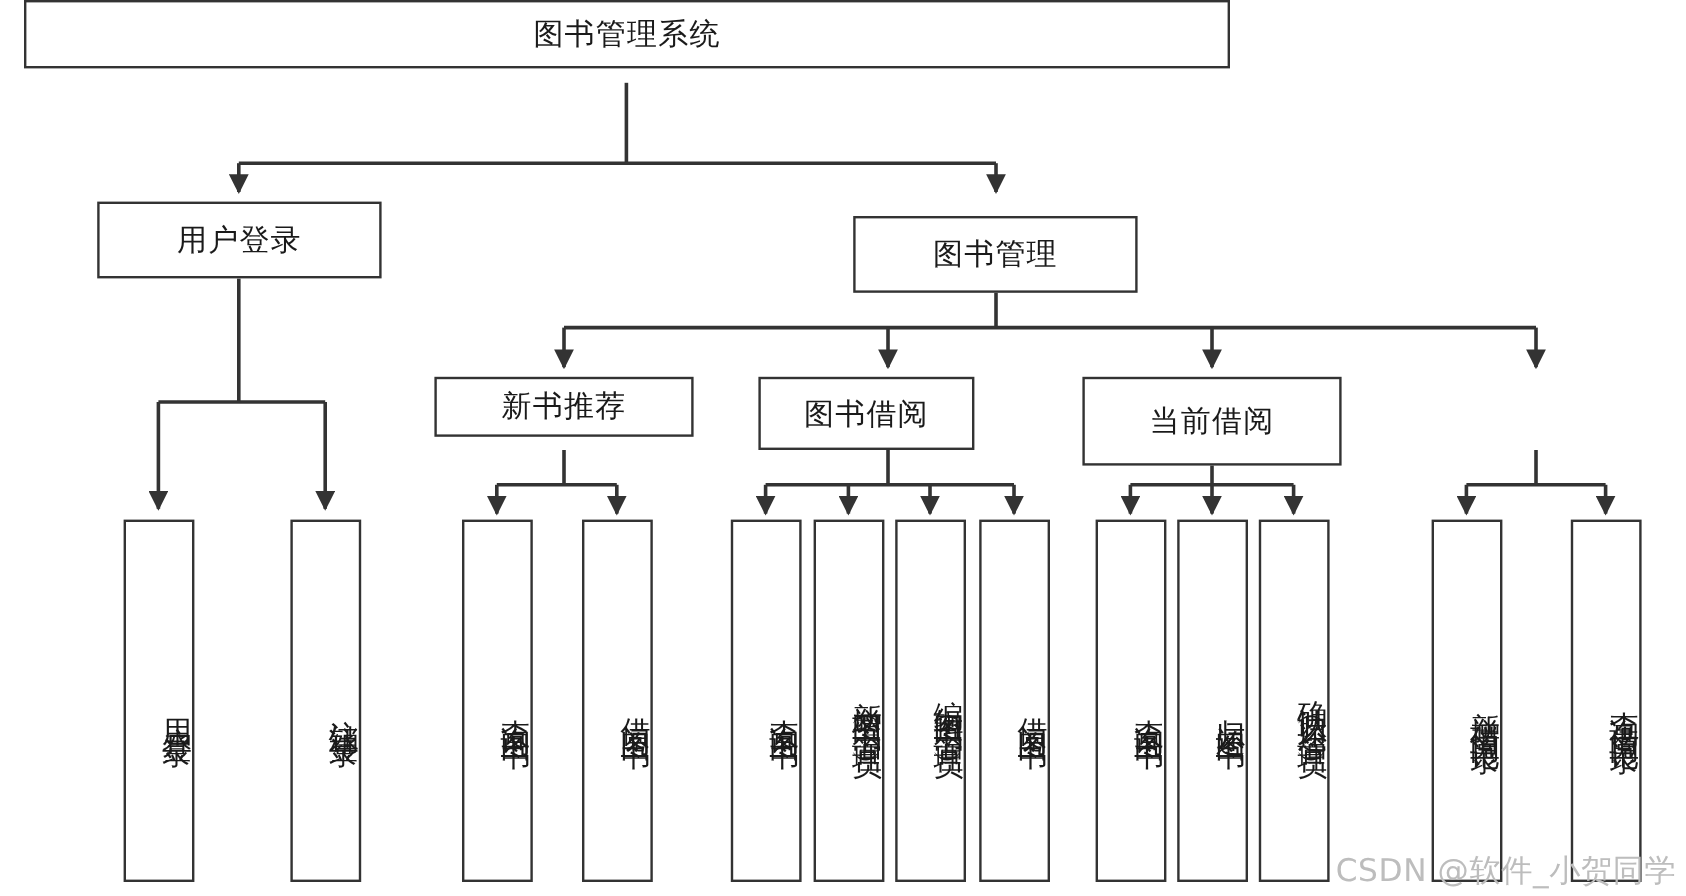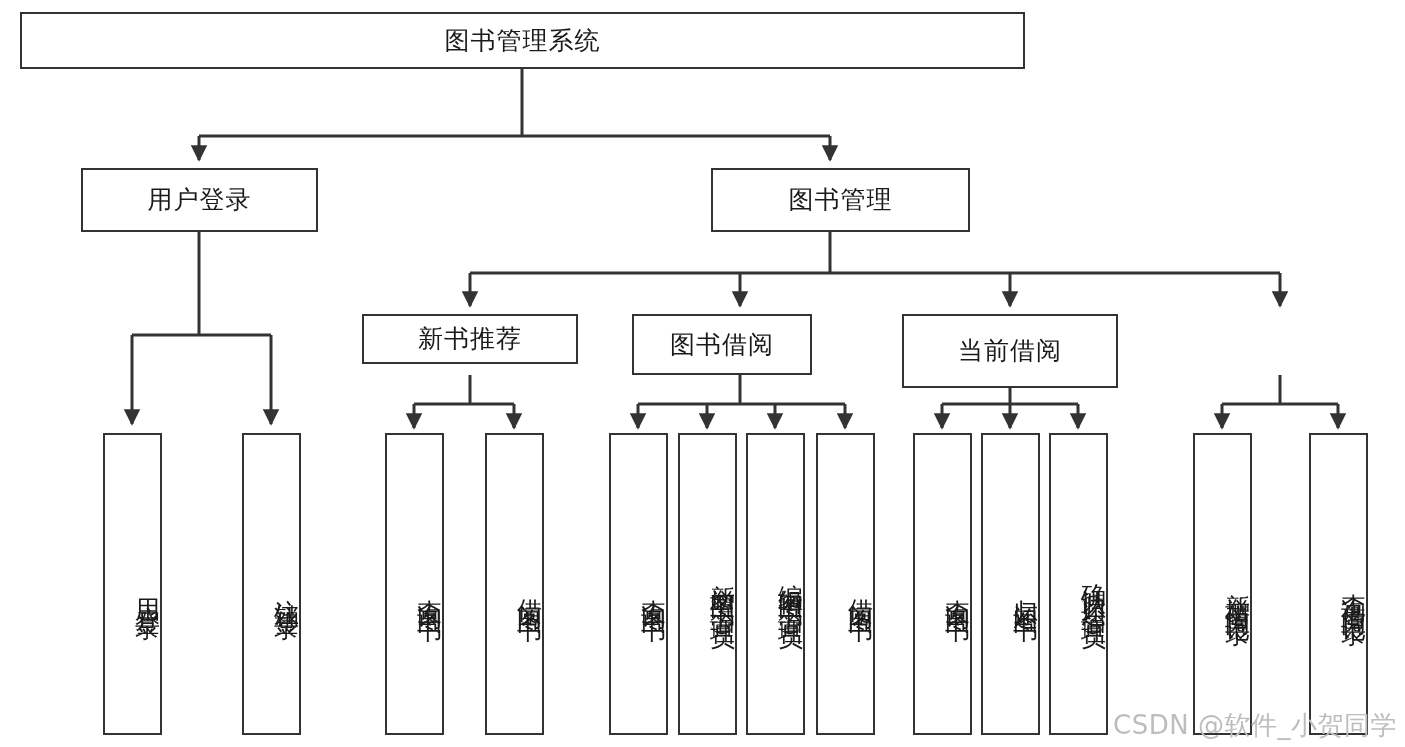--- a/index.html
+++ b/index.html
@@ -115,28 +115,28 @@
       <path d="M 1010 404 L 1010 428" marker-end="url(#arrow)"></path>
       <path d="M 1078 404 L 1078 428" marker-end="url(#arrow)"></path>
 
       <path d="M 1280 375 L 1280 404"></path>
       <path d="M 1222 404 L 1338 404"></path>
       <path d="M 1222 404 L 1222 428" marker-end="url(#arrow)"></path>
       <path d="M 1338 404 L 1338 428" marker-end="url(#arrow)"></path>
     </g>
   </svg>
 
-  <div class="node root horiz" style="left:20px; top:12px; width:1005px; height:57px;">
+  <div class="node root horiz" style="left:20px; top:0; width:1005px; height:57px;">
     <span>图书管理系统</span>
   </div>
 
   <div class="node horiz" style="left:81px; top:168px; width:237px; height:64px;">
     <span>用户登录</span>
   </div>
-  <div class="node horiz" style="left:711px; top:168px; width:259px; height:64px;">
+  <div class="node horiz" style="left:711px; top:180px; width:237px; height:64px;">
     <span>图书管理</span>
   </div>
 
   <div class="node horiz" style="left:362px; top:314px; width:216px; height:50px;justify-content:center;">
     <span>新书推荐</span>
   </div>
   <div class="node horiz" style="left:632px; top:314px; width:180px; height:61px;">
     <span>图书借阅</span>
   </div>
   <div class="node horiz" style="left:902px; top:314px; width:216px; height:74px;">

